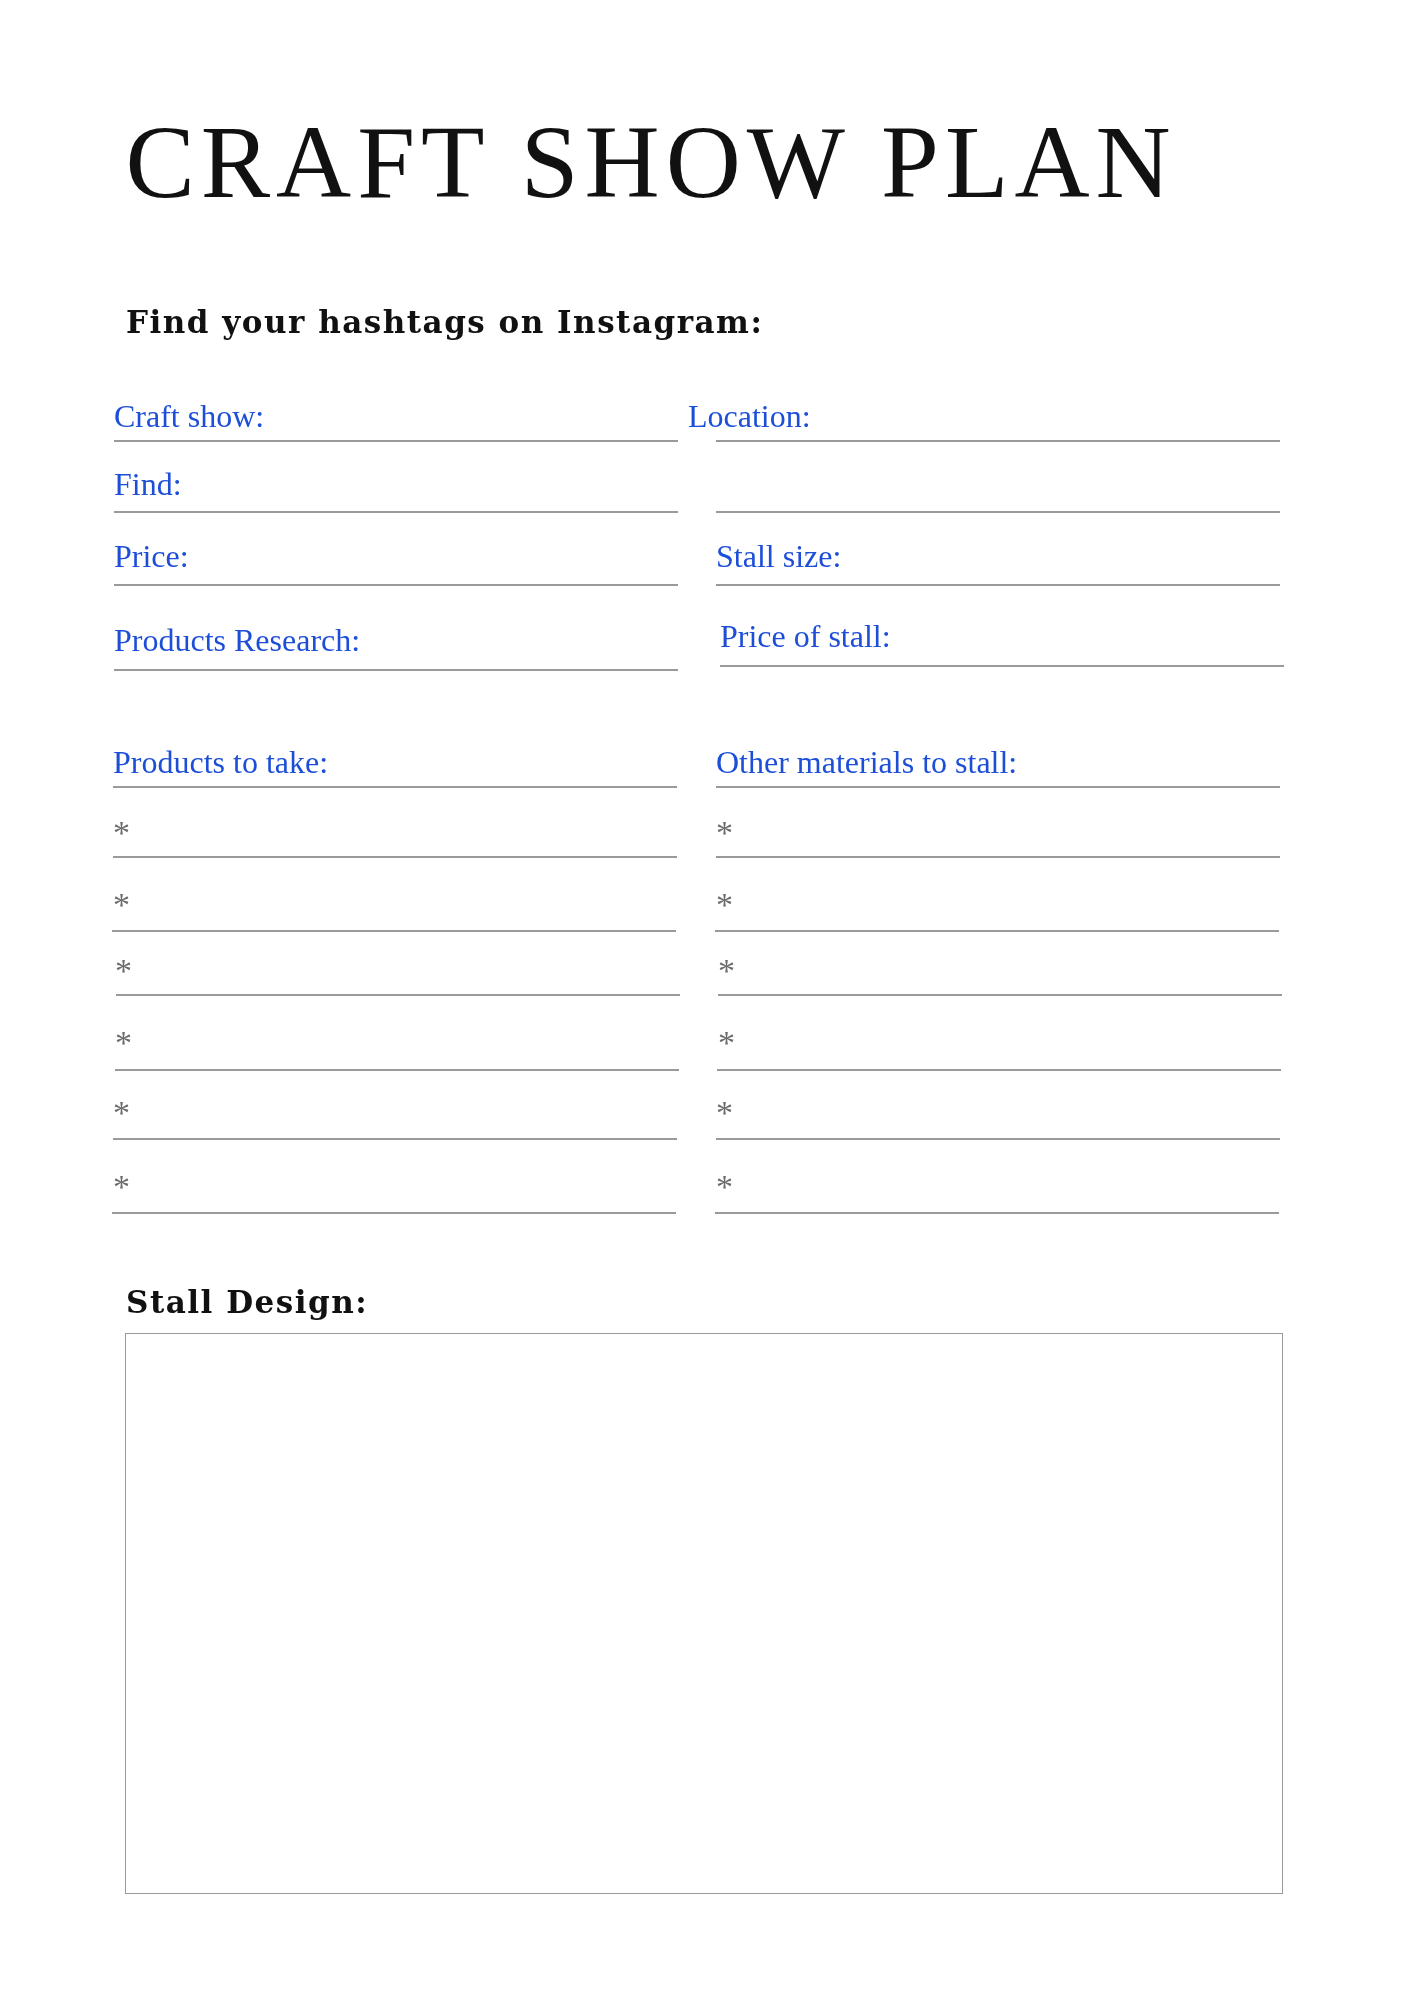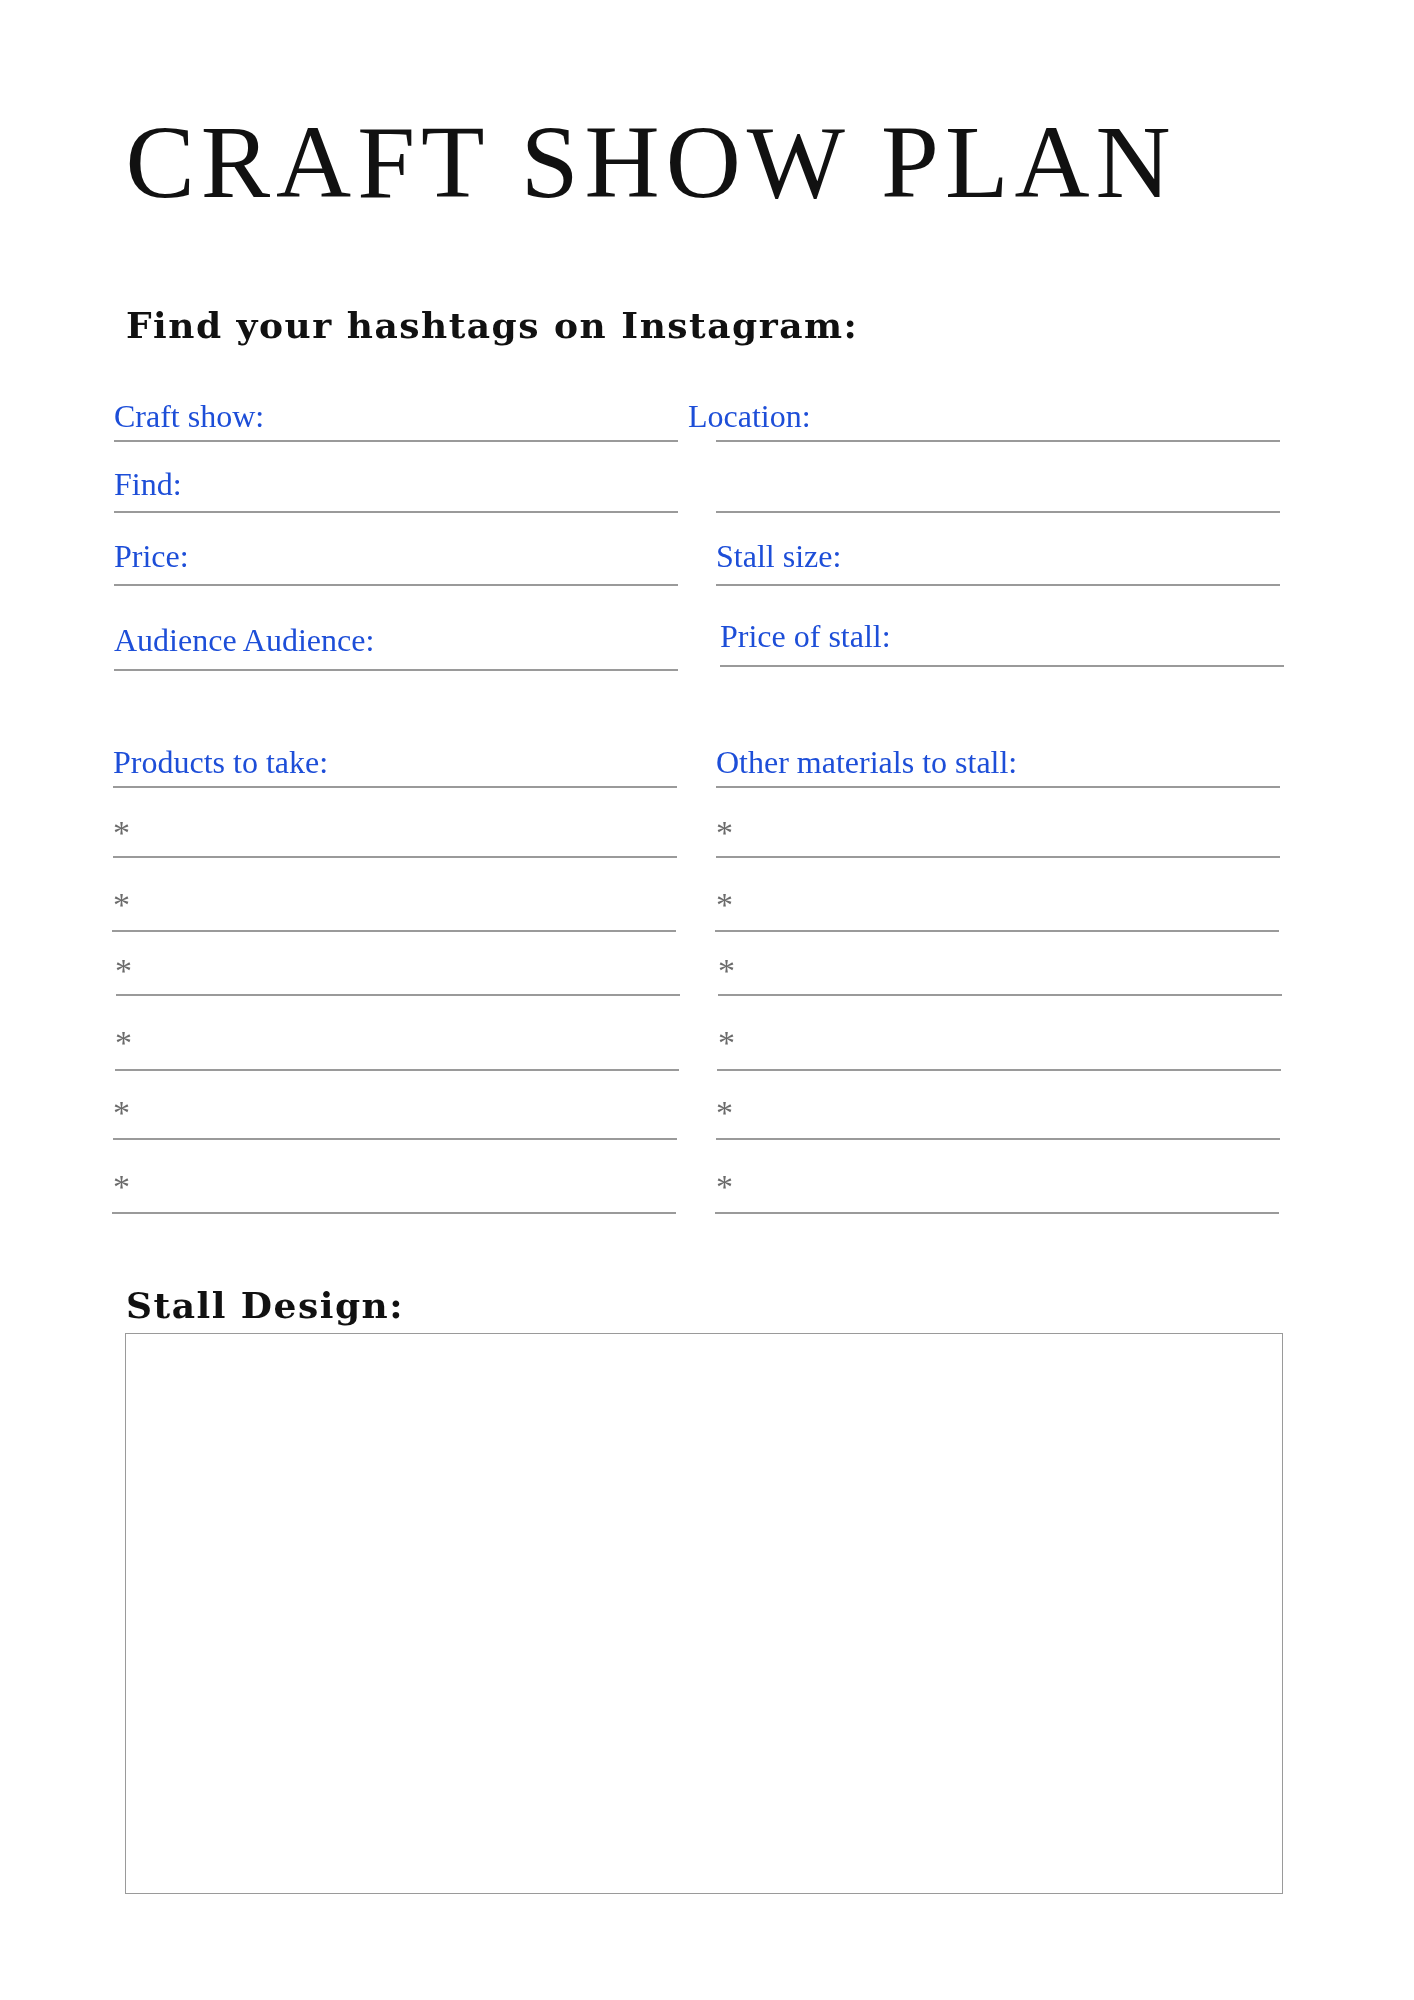--- a/index.html
+++ b/index.html
@@ -1,18 +1,18 @@
 <!DOCTYPE html>
 <html><head>
 <meta charset="utf-8">
 <style>
   html, body { margin:0; padding:0; background:#ffffff; }
   body { width:1414px; height:2000px; position:relative; overflow:hidden; font-family:"Liberation Serif", "DejaVu Serif", serif; }
   .title { position:absolute; left:0; width:1302px; top:110px; text-align:center; font-size:104px; letter-spacing:6px; color:#111; font-weight:normal; line-height:1; font-family:"Liberation Serif", serif; }
-  .heading { position:absolute; font-weight:bold; color:#111; font-size:36px; letter-spacing:1.5px; font-family:"DejaVu Serif", serif; }
+  .heading { position:absolute; font-weight:bold; color:#111; font-size:31px; letter-spacing:1.5px; font-family:"DejaVu Serif", serif; }
   .label { position:absolute; color:#1d4ed8; font-size:32px; font-family:"Liberation Serif", serif; line-height:1; }
   .line { position:absolute; height:0; border-top:2px solid #9a9a9a; }
   .star { position:absolute; color:#6b6b6b; font-size:34px; line-height:1; font-family:"Liberation Serif", serif; }
   .box { position:absolute; border:1.5px solid #9a9a9a; box-sizing:border-box; }
 </style>
 </head>
 <body>
 
 <div class="title">CRAFT SHOW PLAN</div>
 
@@ -20,21 +20,21 @@
 
 <div class="label" style="left:114px; top:400px;">Craft show:</div>
 <div class="line" style="left:114px; top:440px; width:564px;"></div>
 
 <div class="label" style="left:114px; top:468px;">Find:</div>
 <div class="line" style="left:114px; top:511px; width:564px;"></div>
 
 <div class="label" style="left:114px; top:540px;">Price:</div>
 <div class="line" style="left:114px; top:584px; width:564px;"></div>
 
-<div class="label" style="left:114px; top:624px;">Audience Audience:</div>
+<div class="label" style="left:114px; top:624px;">Products Research:</div>
 <div class="line" style="left:114px; top:669px; width:564px;"></div>
 
 <div class="label" style="left:688px; top:400px;">Location:</div>
 <div class="line" style="left:716px; top:440px; width:564px;"></div>
 <div class="line" style="left:716px; top:511px; width:564px;"></div>
 
 <div class="label" style="left:716px; top:540px;">Stall size:</div>
 <div class="line" style="left:716px; top:584px; width:564px;"></div>
 
 <div class="label" style="left:720px; top:620px;">Price of stall:</div>

